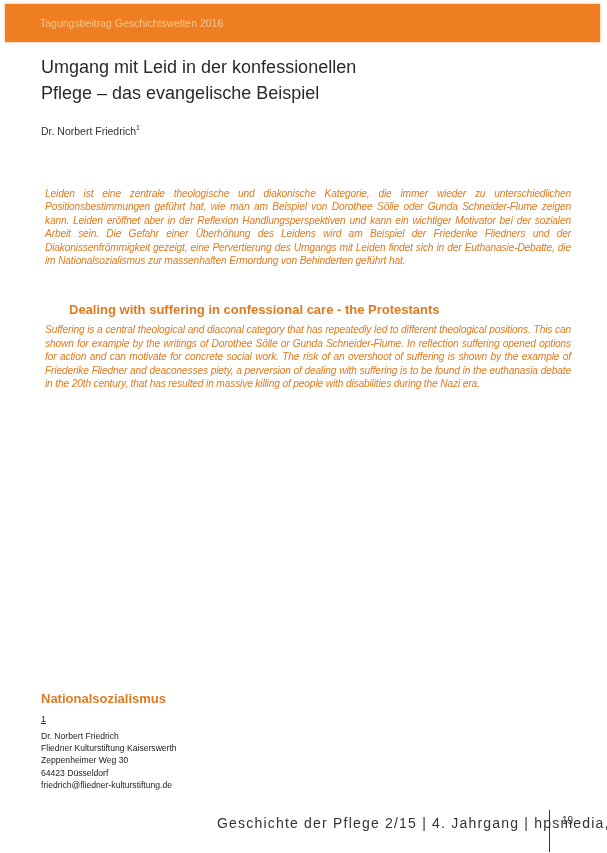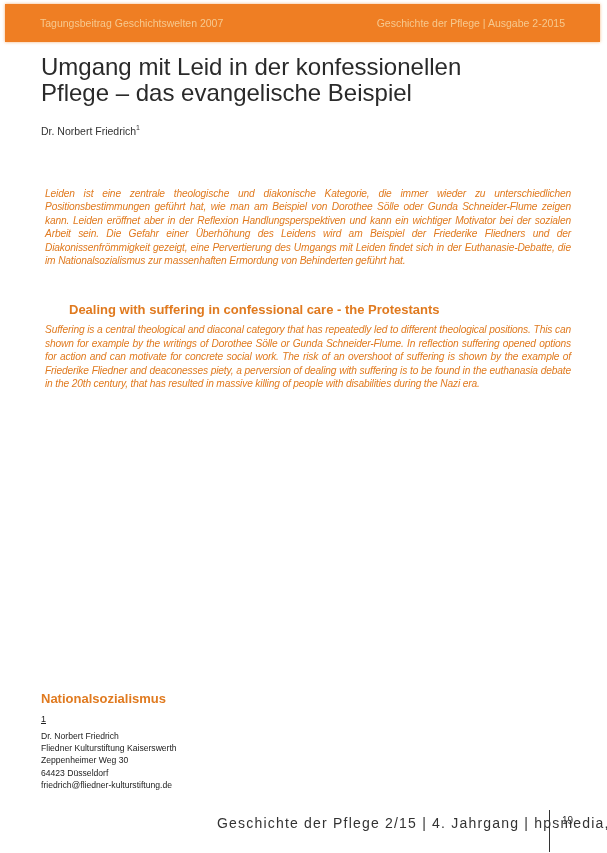--- a/index.html
+++ b/index.html
@@ -15,21 +15,21 @@
     box-shadow: 0 0 3px rgba(239,126,35,0.6);
   }
   .header-left, .header-right {
     position: absolute; top: 13px; font-size: 10.5px; color: #f6c98f; white-space: nowrap;
   }
   .header-left { left: 35px; }
   .header-right { right: 35px; }
 
   .title {
     position: absolute; left: 41px; top: 54px; width: 520px;
-    font-size: 24px; line-height: 26px; color: #2a2a2a; font-weight: normal;
+    font-size: 18px; line-height: 26px; color: #2a2a2a; font-weight: normal;
     margin: 0;
   }
   .author {
     position: absolute; left: 41px; top: 124px; font-size: 10.5px; color: #333;
   }
   .author sup { font-size: 7px; }
 
   .abstract-de {
     position: absolute; left: 41px; top: 183px; width: 526px;
     font-size: 10.2px; line-height: 13.4px; font-style: italic; color: #e07a1f;
@@ -63,22 +63,21 @@
     position: absolute; left: 549px; top: 810px; width: 1px; height: 42px; background: #333;
   }
   .page-number {
     position: absolute; left: 562px; top: 815px; font-size: 10px; color: #333;
   }
 </style>
 </head>
 <body>
 
 <div class="header-band">
-  <span class="header-left">Tagungsbeitrag Geschichtswelten 2007</span>
-  <span class="header-right">Geschichte der Pflege | Ausgabe 2-2015</span>
+  <span class="header-left">Tagungsbeitrag Geschichtswelten 2016</span>
 </div>
 
 <h1 class="title">
   <span>Umgang mit Leid in der konfessionellen</span><br>
   <span>Pflege – das evangelische Beispiel</span>
 </h1>
 
 <div class="author">
   <span>Dr. Norbert Friedrich</span><sup>1</sup>
 </div>

